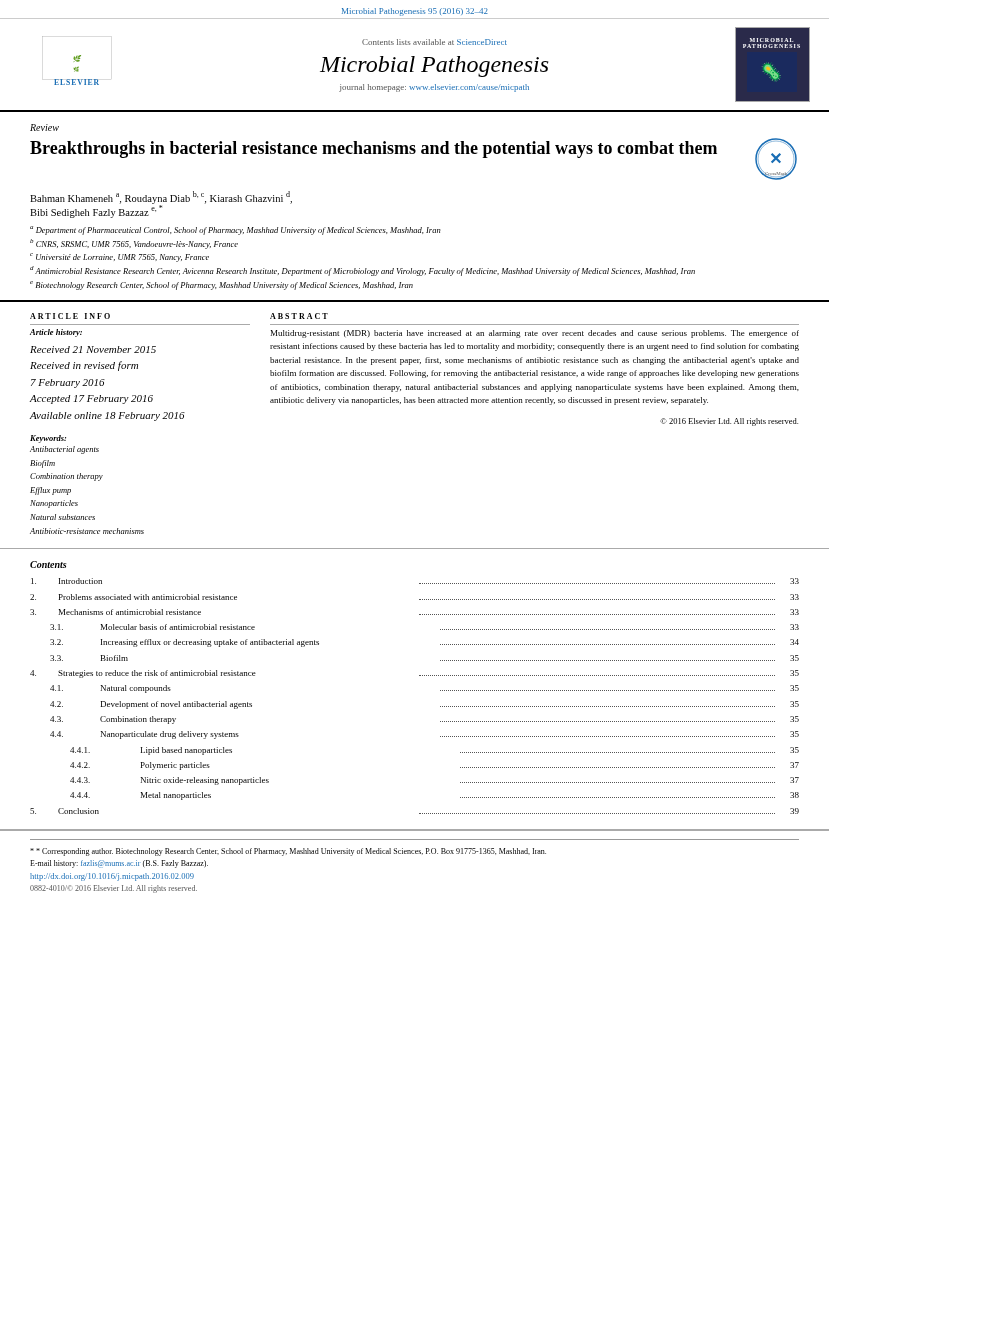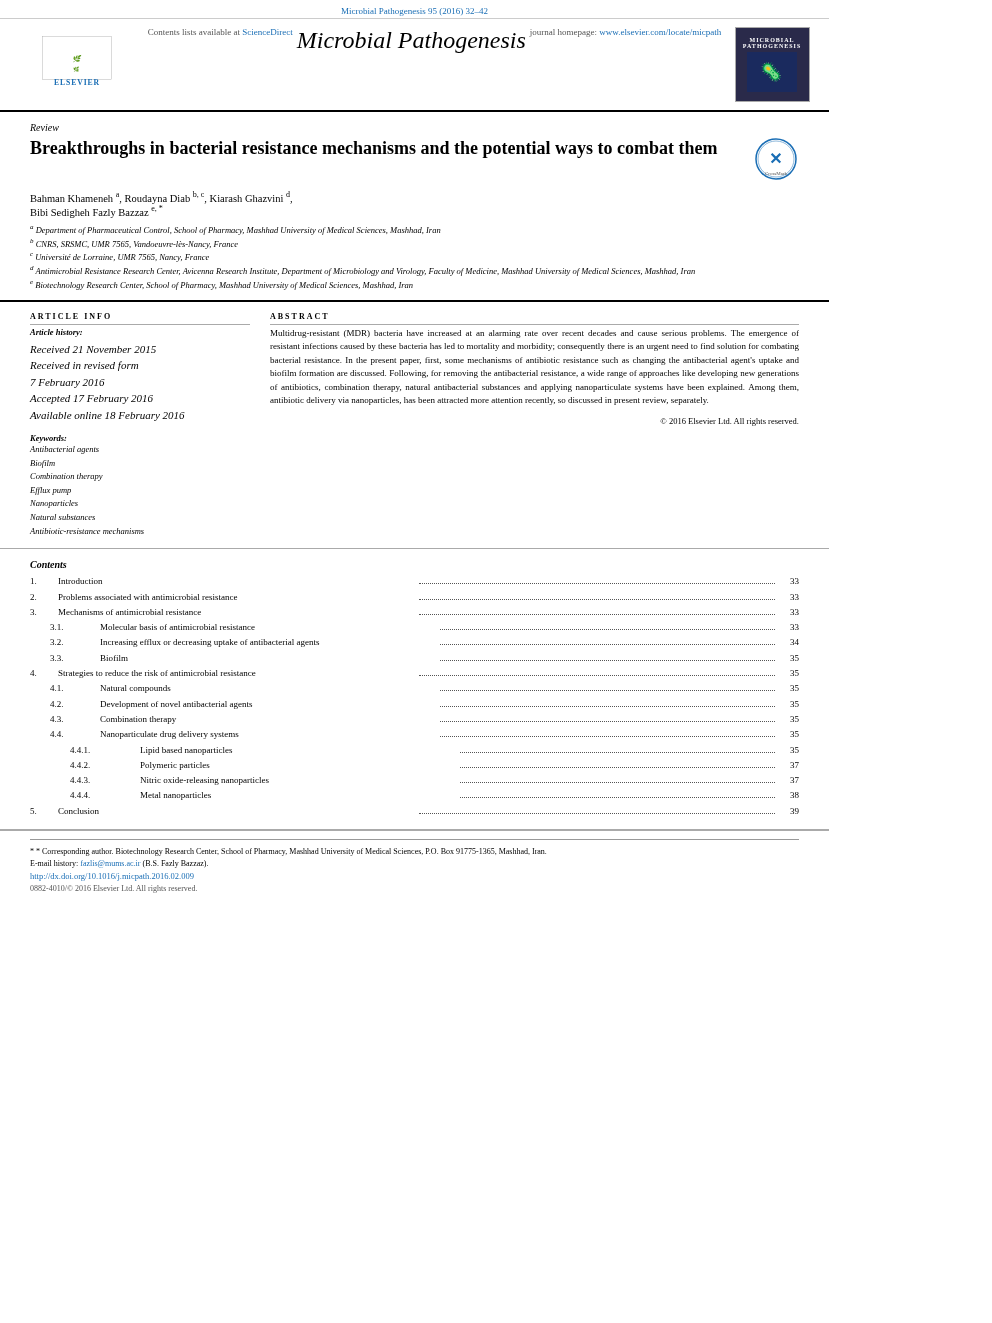--- a/index.html
+++ b/index.html
@@ -43,21 +43,21 @@
       justify-content: center;
     }
     .elsevier-logo {
       width: 90px;
       height: 60px;
     }
     .header-center {
       flex: 1;
       text-align: center;
       display: flex;
-      flex-direction: row;
+      flex-direction: column;
       justify-content: center;
       gap: 4px;
     }
     .science-direct-link {
       font-size: 9px;
       color: #555;
     }
     .science-direct-link a { color: #1a6eb5; text-decoration: none; }
     .journal-title {
       font-size: 24px;
@@ -301,21 +301,21 @@
       </svg>
     </div>
     <div class="header-center">
       <div class="science-direct-link">
         <span>Contents lists available at </span>
         <a>ScienceDirect</a>
       </div>
       <div class="journal-title">Microbial Pathogenesis</div>
       <div class="journal-homepage">
         <span>journal homepage: </span>
-        <a>www.elsevier.com/locate/micpath</a>
+        <a>www.elsevier.com/cause/micpath</a>
       </div>
     </div>
     <div class="header-right">
       <div class="journal-logo-box">
         <span style="font-size:6px; letter-spacing:1px;">MICROBIAL</span>
         <span style="font-size:6px; letter-spacing:1px;">PATHOGENESIS</span>
         <div style="width:50px; height:40px; background: #1a2a5e; margin-top:3px; display:flex; align-items:center; justify-content:center;">
           <span style="color:#4a9fd4; font-size:18px;">🦠</span>
         </div>
       </div>

